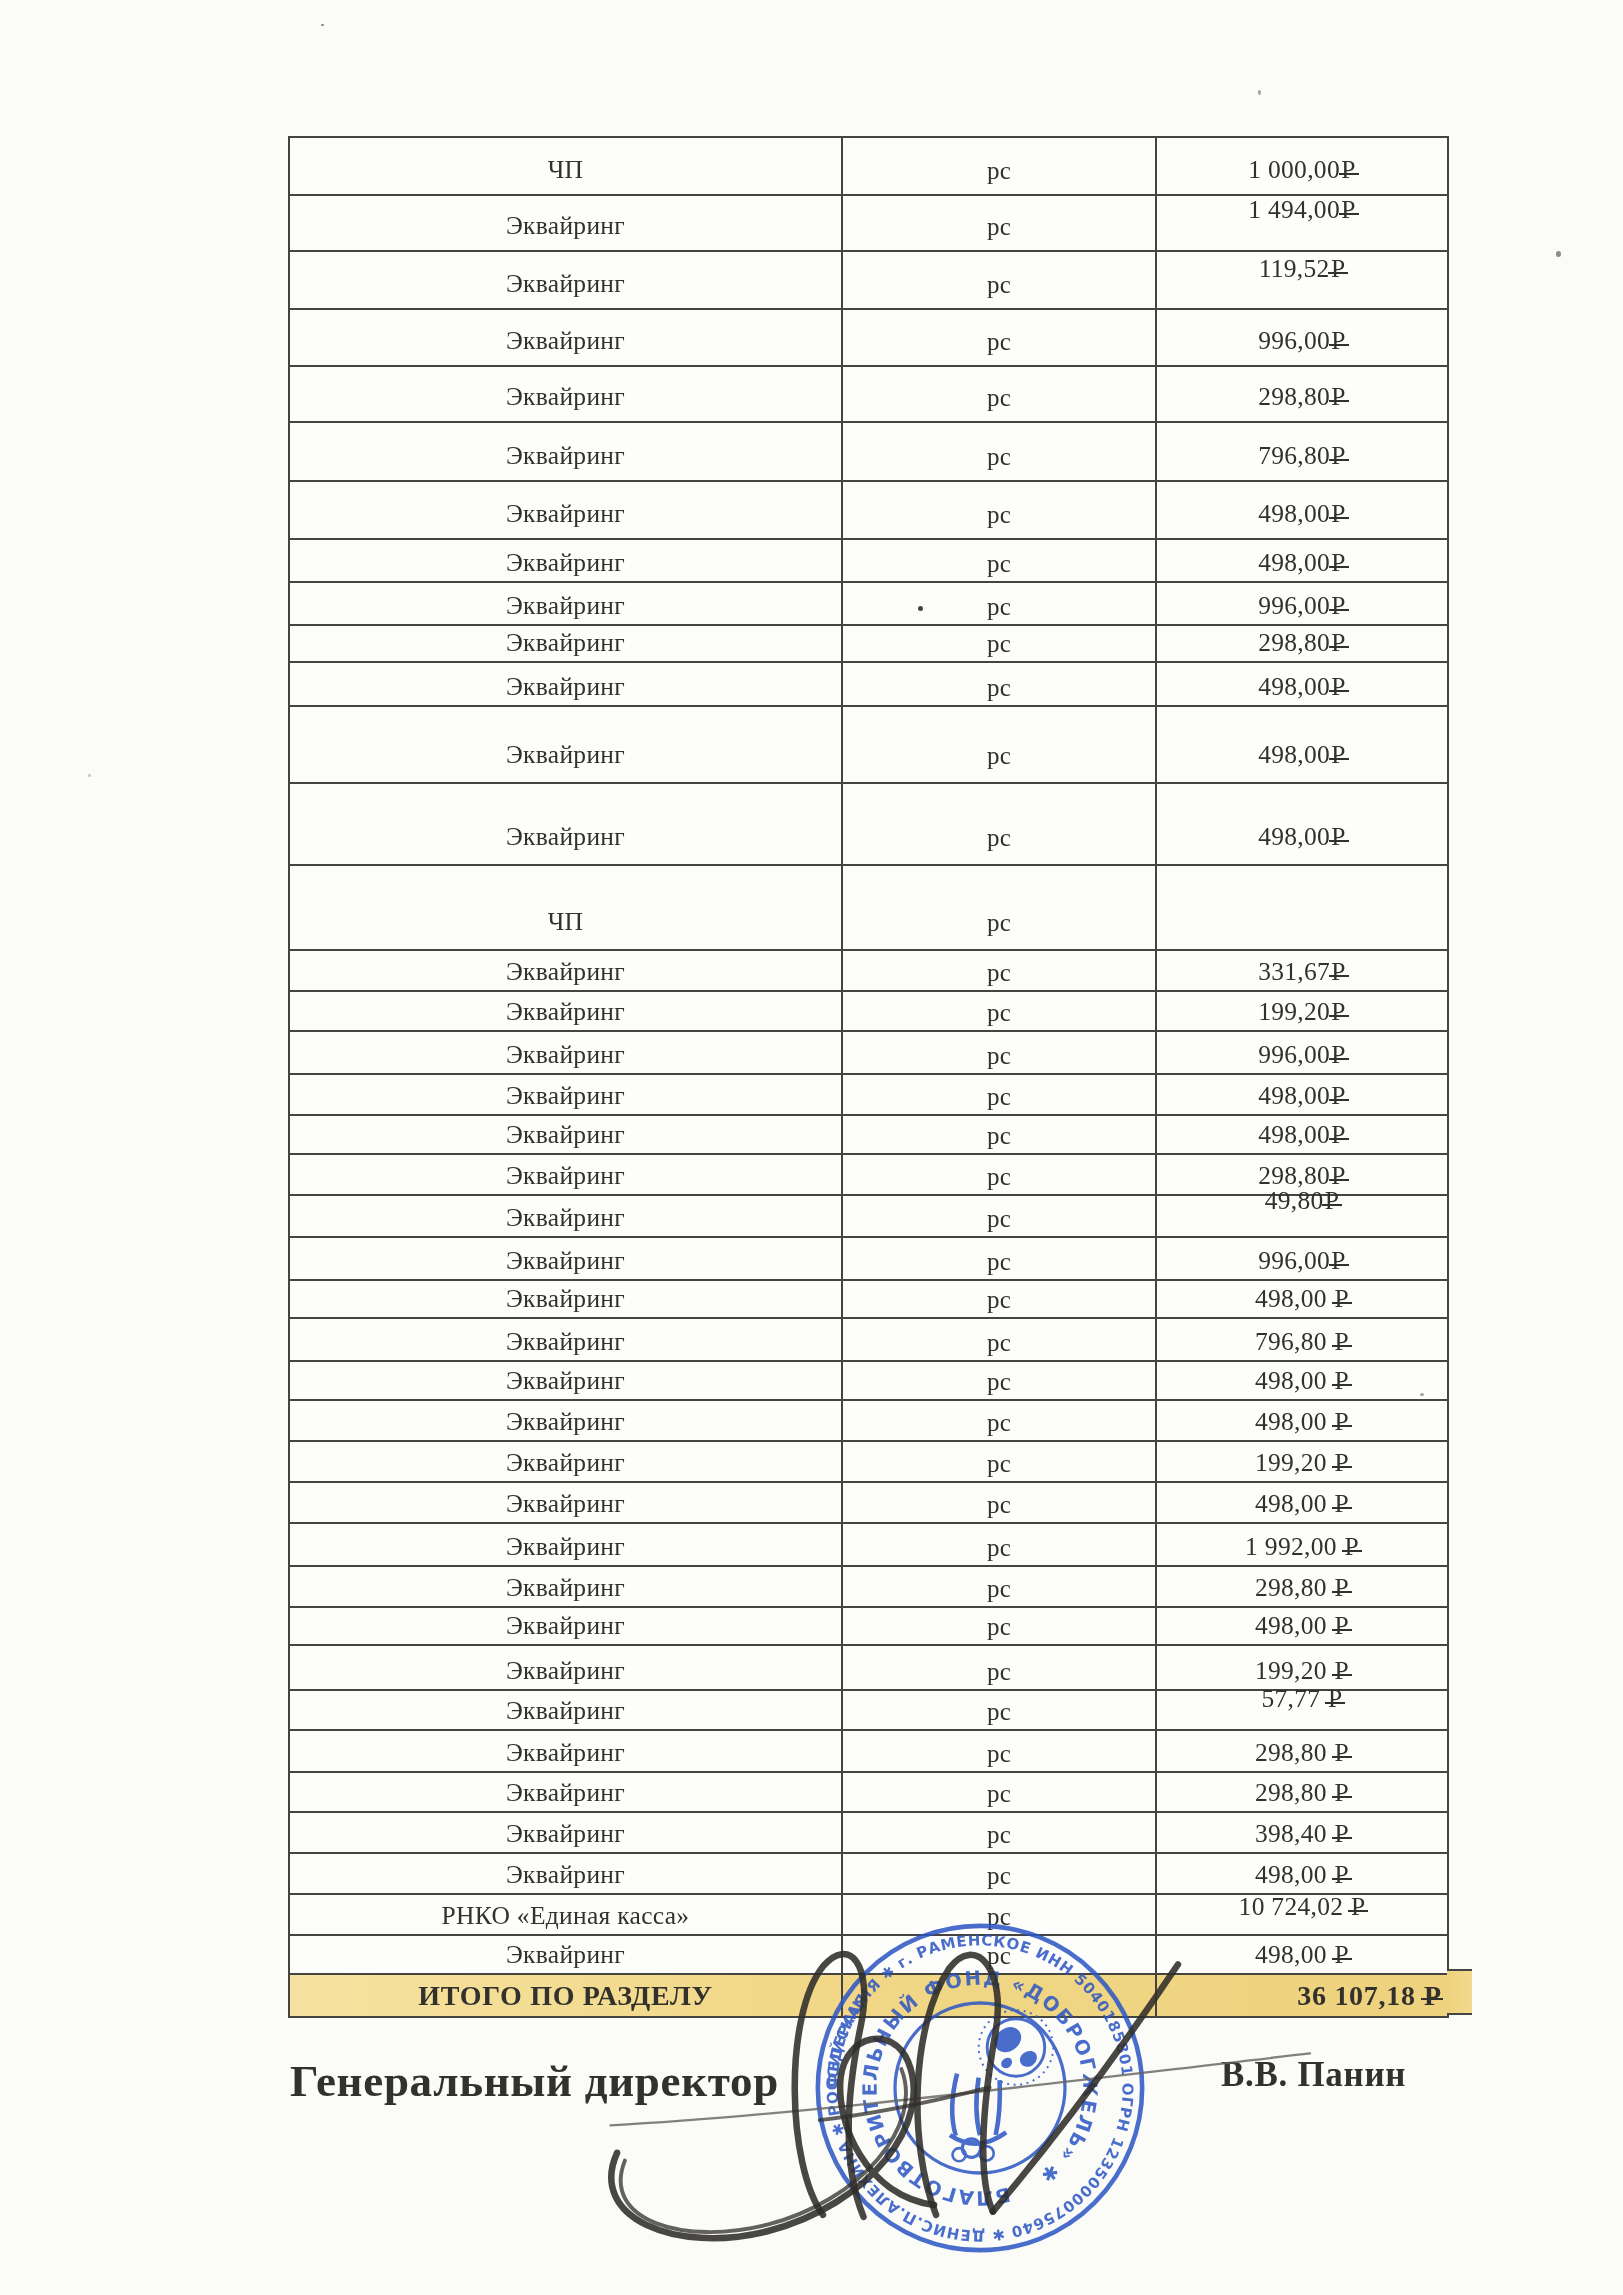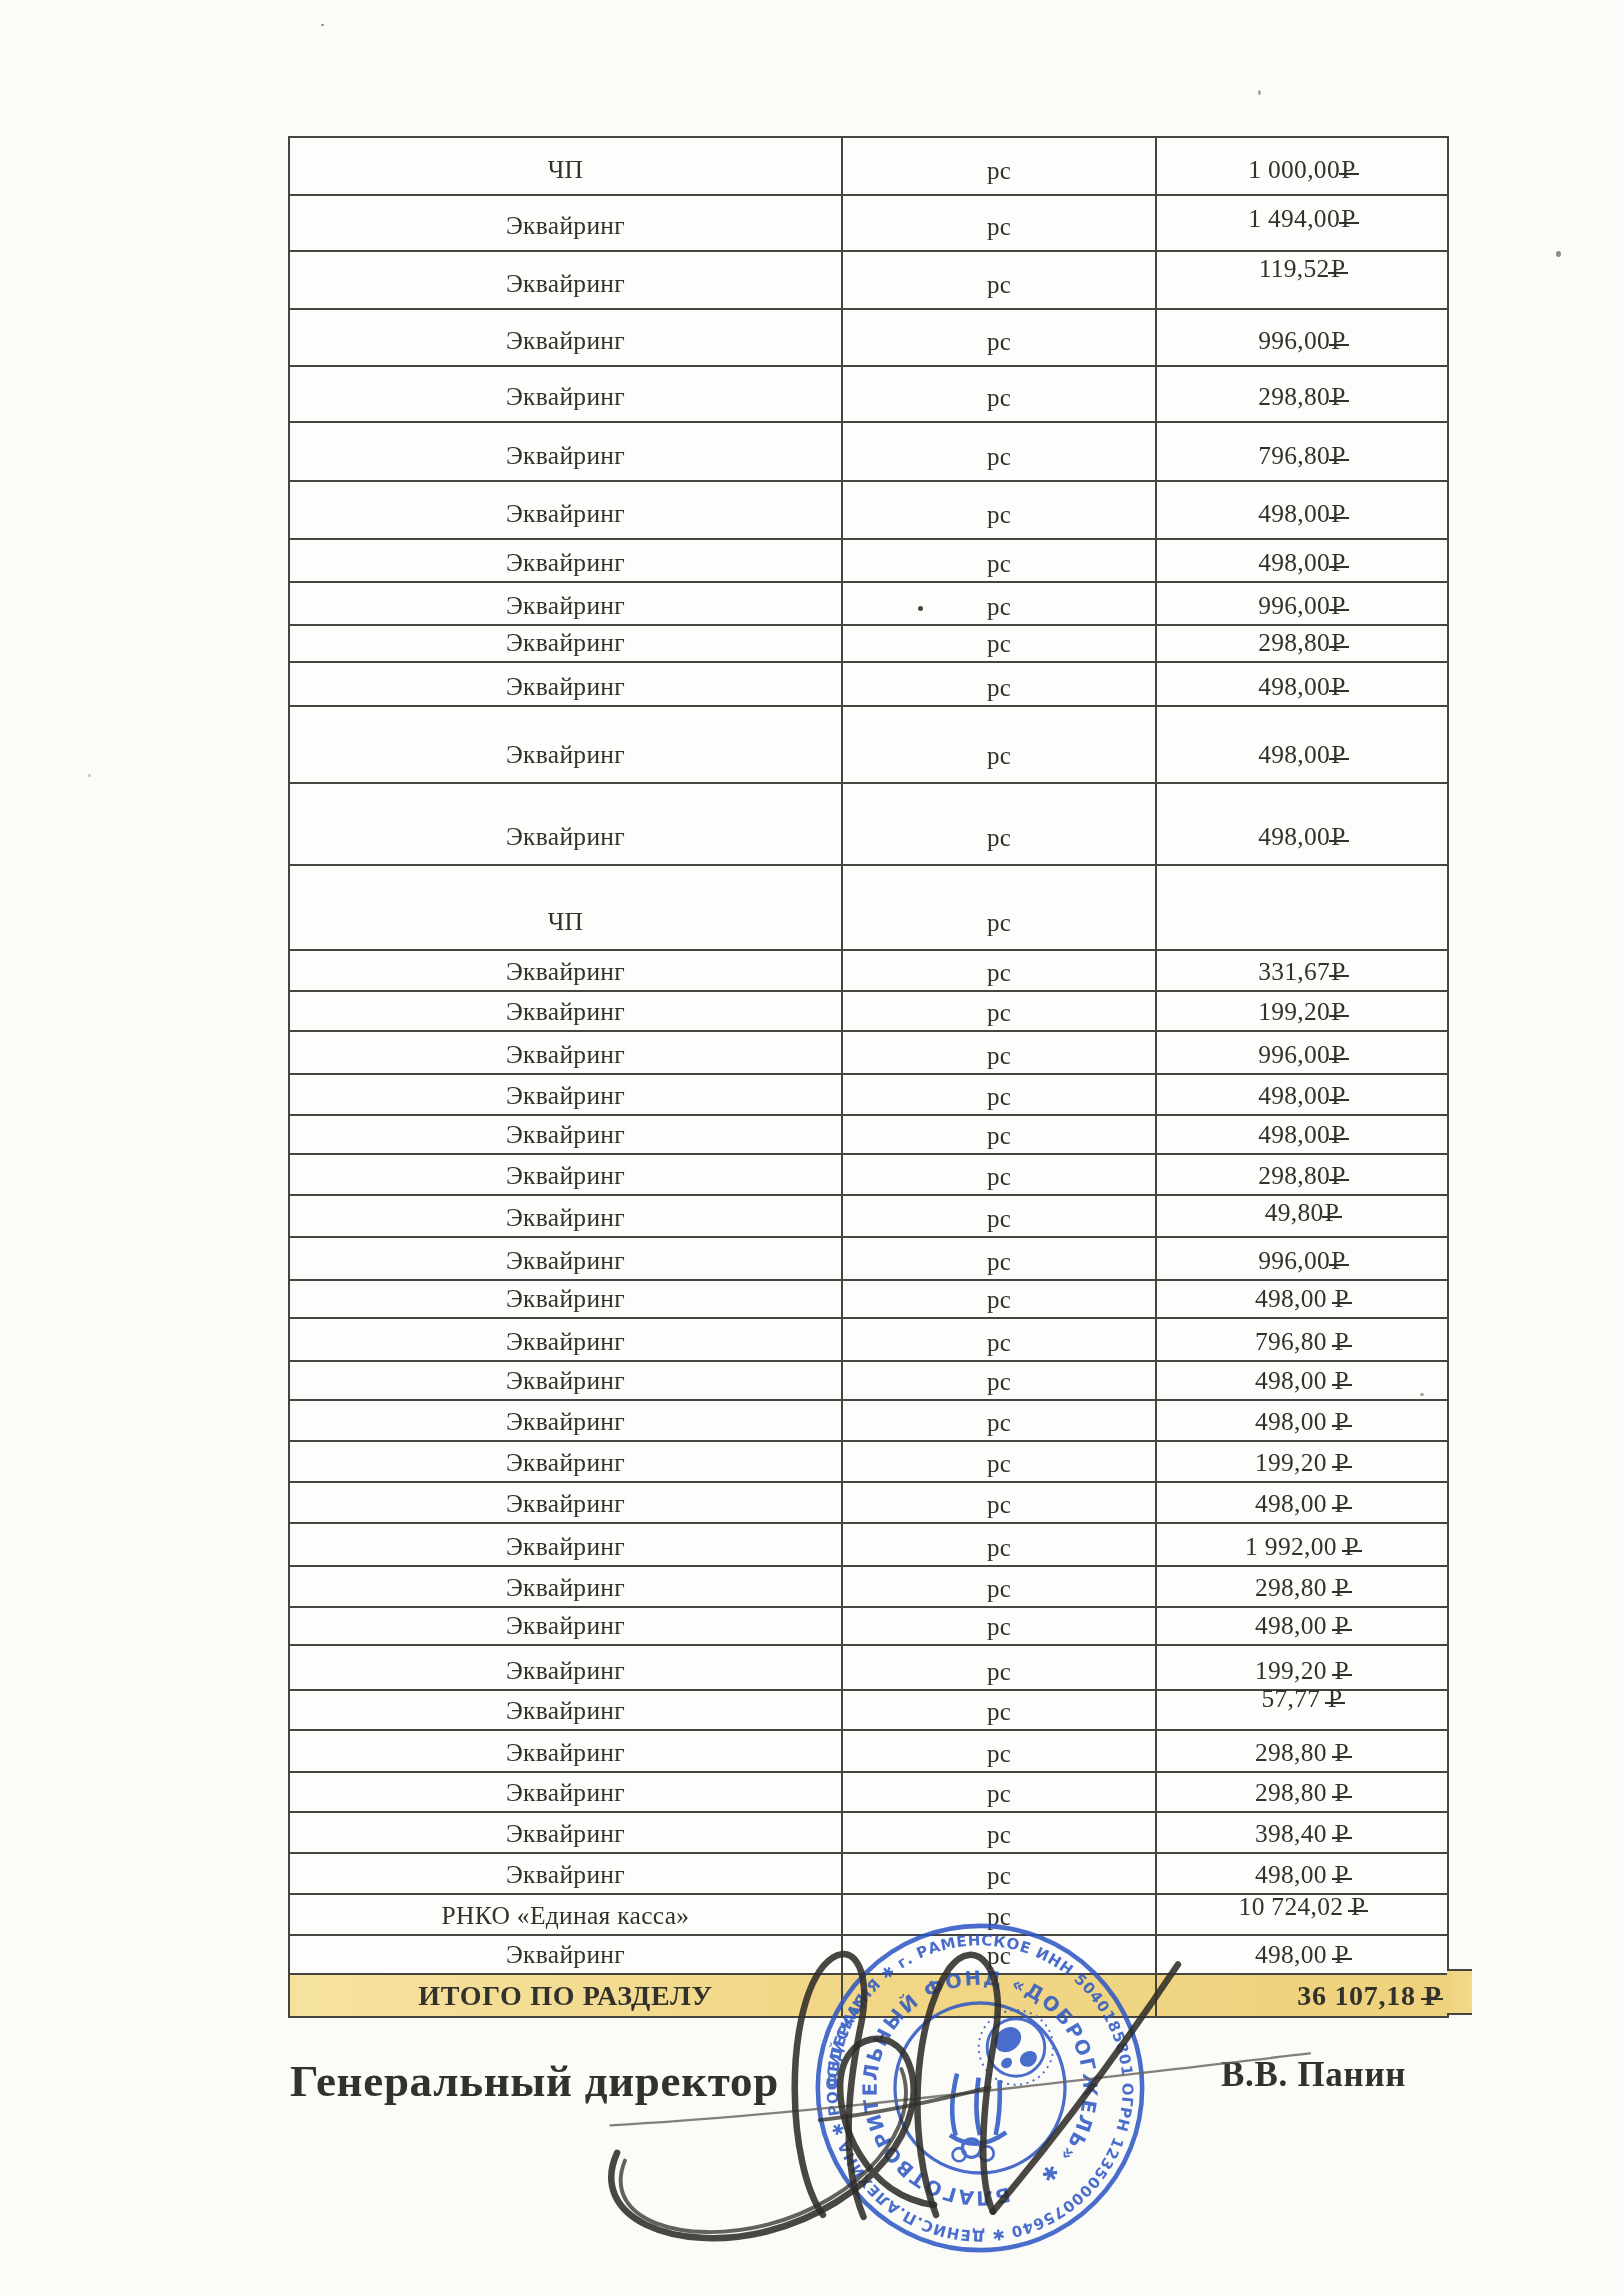--- a/index.html
+++ b/index.html
@@ -90,21 +90,21 @@
   <div class="doc-table" id="doc-table">
     <div id="rows-container">
         <div class="row" style="height: 58px;">
           <div class="c c1" style="padding-bottom:9.8px">ЧП</div>
           <div class="c c2" style="padding-bottom:9.8px">рс</div>
           <div class="c c3" style="padding-bottom:9.8px">1 000,00<span class="rub"></span></div>
         </div>
         <div class="row" style="height: 56px;">
           <div class="c c1" style="padding-bottom:9.8px">Эквайринг</div>
           <div class="c c2" style="padding-bottom:9.8px">рс</div>
-          <div class="c c3" style="padding-bottom:17px">1 494,00<span class="rub"></span></div>
+          <div class="c c3" style="padding-bottom:26px">1 494,00<span class="rub"></span></div>
         </div>
         <div class="row" style="height: 58px;">
           <div class="c c1" style="padding-bottom:9.8px">Эквайринг</div>
           <div class="c c2" style="padding-bottom:9.8px">рс</div>
           <div class="c c3" style="padding-bottom:25px">119,52<span class="rub"></span></div>
         </div>
         <div class="row" style="height: 57px;">
           <div class="c c1" style="padding-bottom:9.8px">Эквайринг</div>
           <div class="c c2" style="padding-bottom:9.8px">рс</div>
           <div class="c c3" style="padding-bottom:9.8px">996,00<span class="rub"></span></div>
@@ -184,21 +184,21 @@
           <div class="c c3" style="padding-bottom:3.9px">498,00<span class="rub"></span></div>
         </div>
         <div class="row" style="height: 41px;">
           <div class="c c1" style="padding-bottom:3.9px">Эквайринг</div>
           <div class="c c2" style="padding-bottom:3.9px">рс</div>
           <div class="c c3" style="padding-bottom:3.9px">298,80<span class="rub"></span></div>
         </div>
         <div class="row" style="height: 42px;">
           <div class="c c1" style="padding-bottom:3.9px">Эквайринг</div>
           <div class="c c2" style="padding-bottom:3.9px">рс</div>
-          <div class="c c3" style="padding-bottom:9px">49,80<span class="rub"></span></div>
+          <div class="c c3" style="padding-bottom:21px">49,80<span class="rub"></span></div>
         </div>
         <div class="row" style="height: 43px;">
           <div class="c c1" style="padding-bottom:3.9px">Эквайринг</div>
           <div class="c c2" style="padding-bottom:3.9px">рс</div>
           <div class="c c3" style="padding-bottom:3.9px">996,00<span class="rub"></span></div>
         </div>
         <div class="row" style="height: 38px;">
           <div class="c c1" style="padding-bottom:3.9px">Эквайринг</div>
           <div class="c c2" style="padding-bottom:3.9px">рс</div>
           <div class="c c3" style="padding-bottom:3.9px">498,00<span class="rub sp"></span></div>

